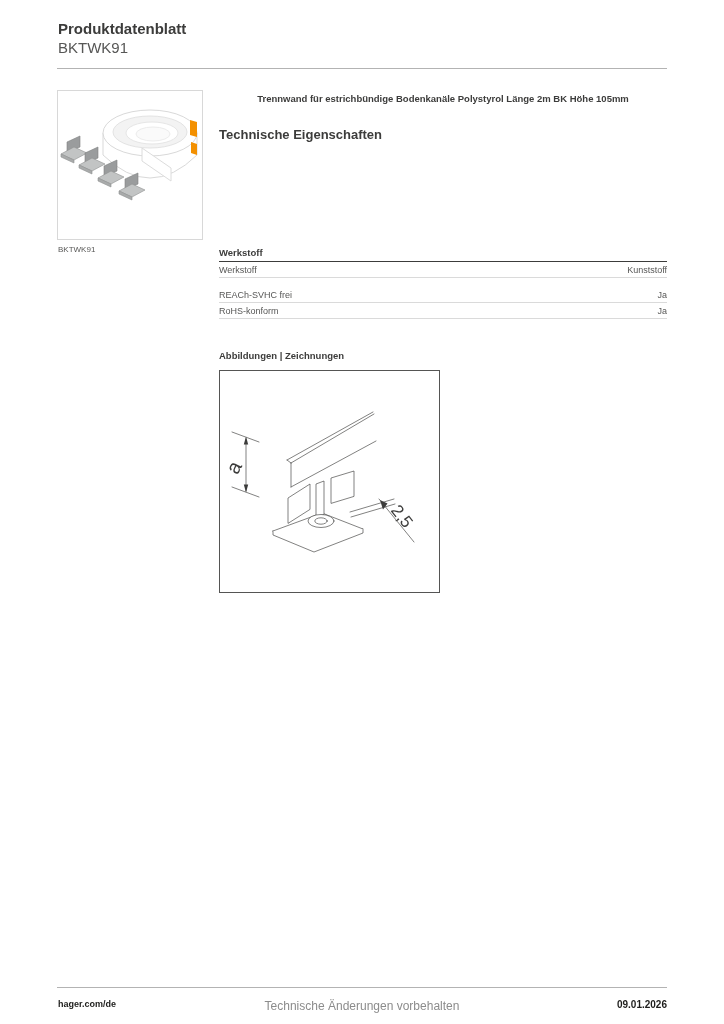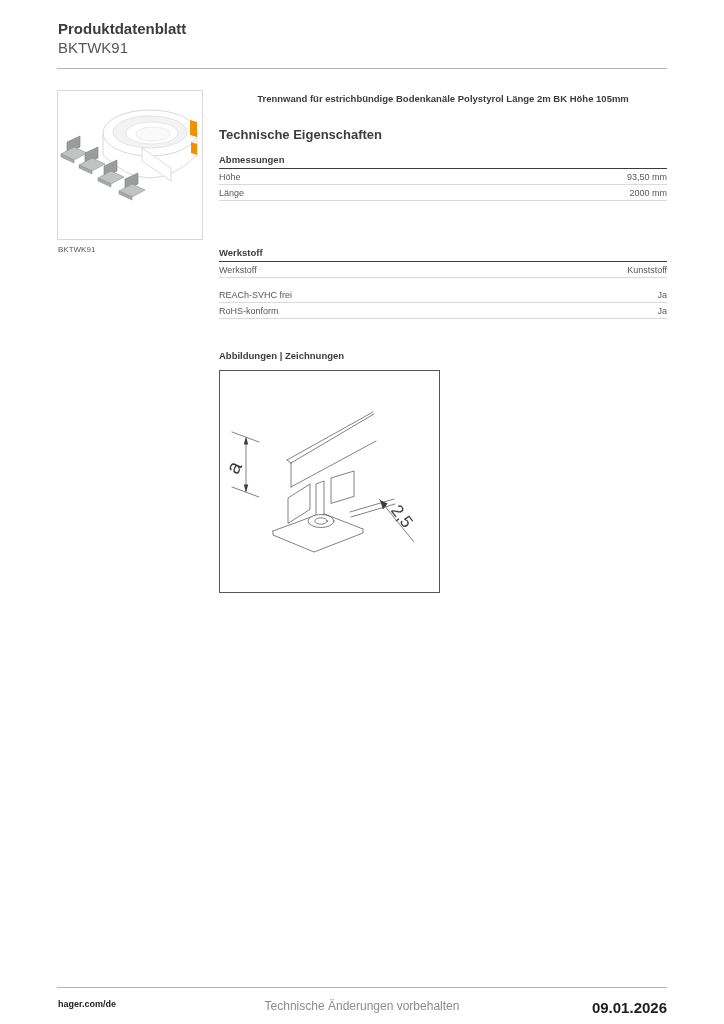--- a/index.html
+++ b/index.html
@@ -27,21 +27,21 @@
     padding:3px 0 2px 0;border-bottom:1px solid #dadada;font-size:9px;color:#575756;}
   .row .value{text-align:right;}
   .drawings-heading{position:absolute;left:219px;top:350px;font-size:9.5px;font-weight:bold;color:#3c3c3b;}
   .drawing-box{position:absolute;left:219px;top:370px;width:221px;height:223px;
     border:1px solid #555554;box-sizing:border-box;background:#fff;}
   .drawing-box svg,.product-image-box svg{display:block;width:100%;height:100%;}
   
   .footer-rule{top:987px;}
   .footer-left{position:absolute;left:58px;top:999px;font-size:9px;font-weight:bold;color:#1d1d1b;text-decoration:none;}
   .footer-center{position:absolute;left:0;top:999px;width:724px;text-align:center;font-size:12px;color:#8c8c8c;}
-  .footer-right{position:absolute;right:57px;top:999px;font-size:15px;font-weight:bold;color:#1d1d1b;}
+  .footer-right{position:absolute;right:57px;top:999px;font-size:10px;font-weight:bold;color:#1d1d1b;}
 </style>
 </head>
 <body>
 
 <div class="page">
 
   <div class="doc-title">Produktdatenblatt</div>
   <div class="doc-ref">BKTWK91</div>
   <div class="hrule header-rule"></div>
 
@@ -79,31 +79,20 @@
           <polygon points="0,7 13,13 13,16 0,10" fill="#a9abab" stroke="#8f9191"></polygon>
         </g>
       </g>
     </svg>
   </div>
   <div class="image-caption">BKTWK91</div>
 
   <div class="product-title">Trennwand für estrichbündige Bodenkanäle Polystyrol Länge 2m BK Höhe 105mm</div>
   <div class="tech-heading">Technische Eigenschaften</div>
 
-  <section class="group g1">
-    <div class="group-header">Abmessungen</div>
-    <div class="row">
-      <span class="label">Höhe</span>
-      <span class="value">93,50 mm</span>
-    </div>
-    <div class="row">
-      <span class="label">Länge</span>
-      <span class="value">2000 mm</span>
-    </div>
-  </section>
 
 
   <section class="group g3">
     <div class="group-header">Werkstoff</div>
     <div class="row">
       <span class="label">Werkstoff</span>
       <span class="value">Kunststoff</span>
     </div>
   </section>
 

